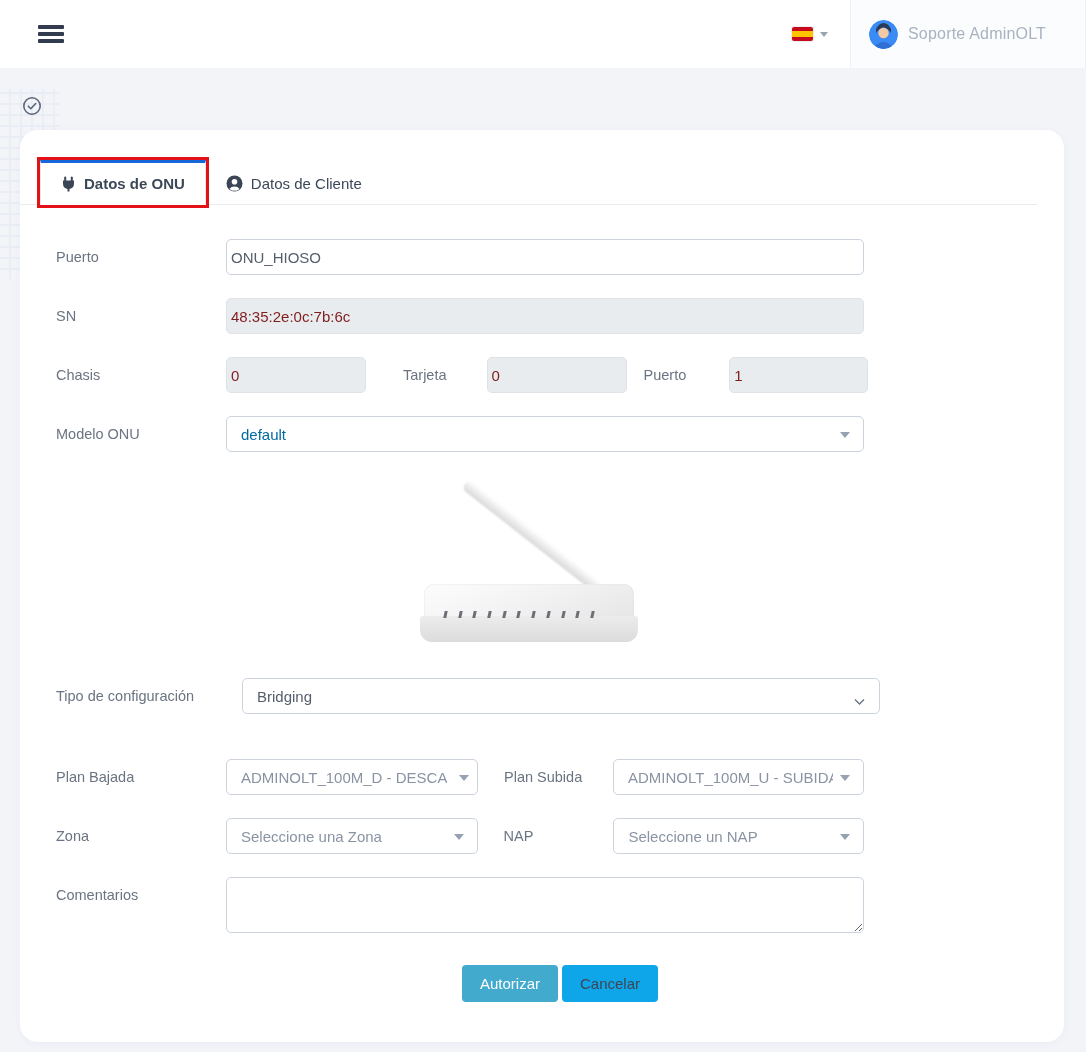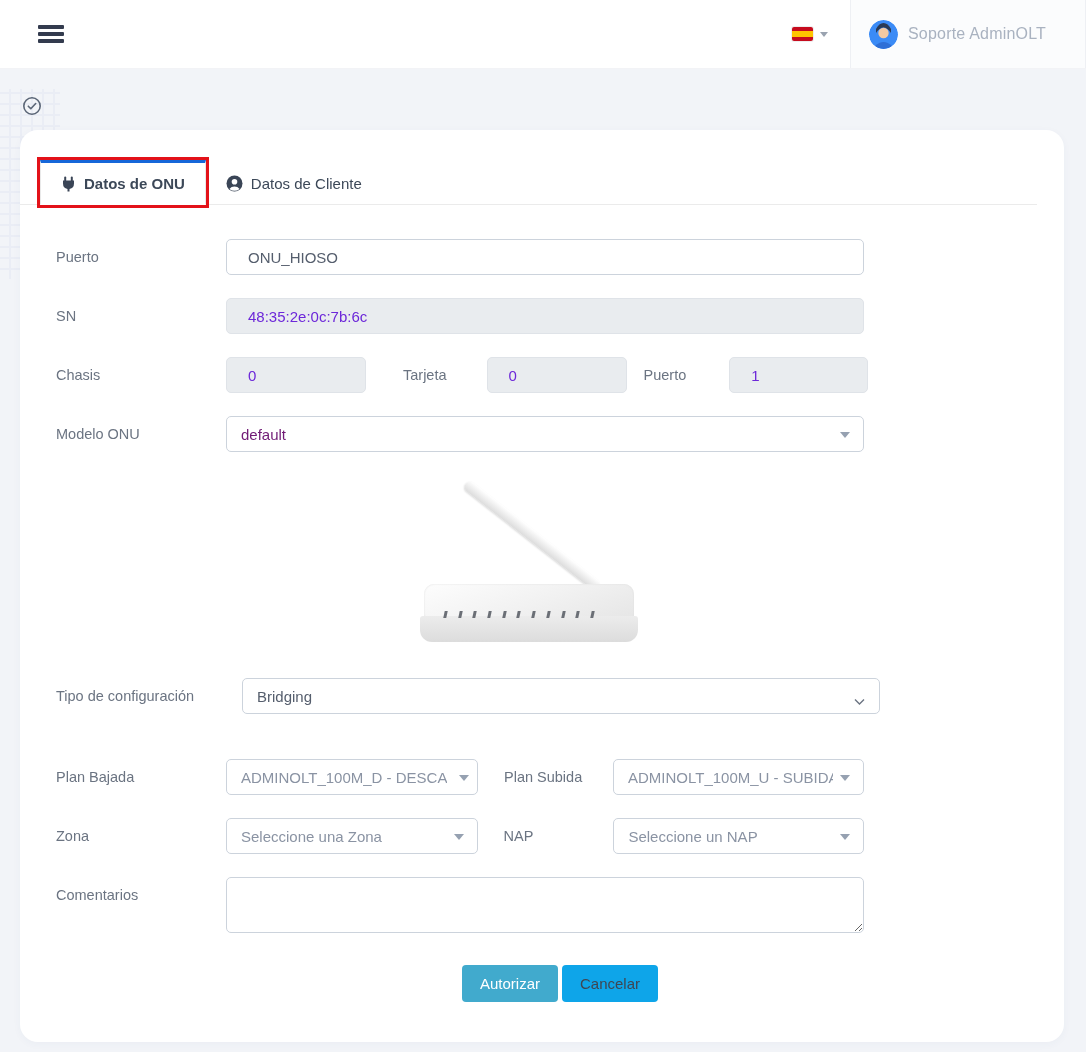--- a/index.html
+++ b/index.html
@@ -69,25 +69,25 @@
     position:absolute; left:-4px; top:-6px; right:-4px; bottom:-4px;
     border:3px solid #e31219; pointer-events:none; z-index:5;
   }
   
   .form { padding:34px 0 0 36px; }
   .frow { display:flex; margin-bottom:23px; }
   .flabel { width:170px; flex:0 0 170px; padding-top:10px; font-size:14.5px; color:#6b7482; }
   .ffield { width:638px; flex:0 0 638px; }
   .inp {
     width:100%; height:36px; border:1px solid #ccd3dc; border-radius:5px;
-    padding:0 21px; font-size:15px; color:#555e6d; background:#fff; outline:none;
+    padding:0 4px; font-size:15px; color:#555e6d; background:#fff; outline:none;
     font-family:"Liberation Sans", sans-serif;
   }
   .inp:disabled, .inp.disabled {
-    background:#e9ecef; border-color:#dfe3e8; color:#6d28d9;
+    background:#e9ecef; border-color:#dfe3e8; color:#7f1d1d;
   }
   .mini { width:140px; }
   .inline-label { font-size:14.5px; color:#6b7482; align-self:center; }
   .sel2 {
     position:relative; height:36px; border:1px solid #ccd3dc; border-radius:5px;
     background:#fff; display:flex; align-items:center; padding:0 30px 0 14px;
     font-size:15px; color:#8a93a3; cursor:pointer;
   }
   .sel2 .txt { overflow:hidden; white-space:nowrap; }
   .caret-solid {
@@ -219,21 +219,21 @@
           <span class="inline-label" style="margin-left:37px;">Tarjeta</span>
           <input class="inp disabled mini" type="text" disabled="" style="margin-left: 40px;" value="0">
           <span class="inline-label" style="margin-left:17px;">Puerto</span>
           <input class="inp disabled mini" type="text" disabled="" style="margin-left: 43px; width: 139px;" value="1">
         </div>
       </div>
 
       <div class="frow" style="margin-bottom:10px;">
         <label class="flabel">Modelo ONU</label>
         <div class="ffield">
-          <div class="sel2" style="color:#701a75;">
+          <div class="sel2" style="color:#0369a1;">
             <span class="txt">default</span>
             <span class="caret-solid"></span>
           </div>
         </div>
       </div>
 
       <div class="frow" style="margin-bottom:14px;">
         <label class="flabel"></label>
         <div class="ffield">
           <div class="onu-wrap">

